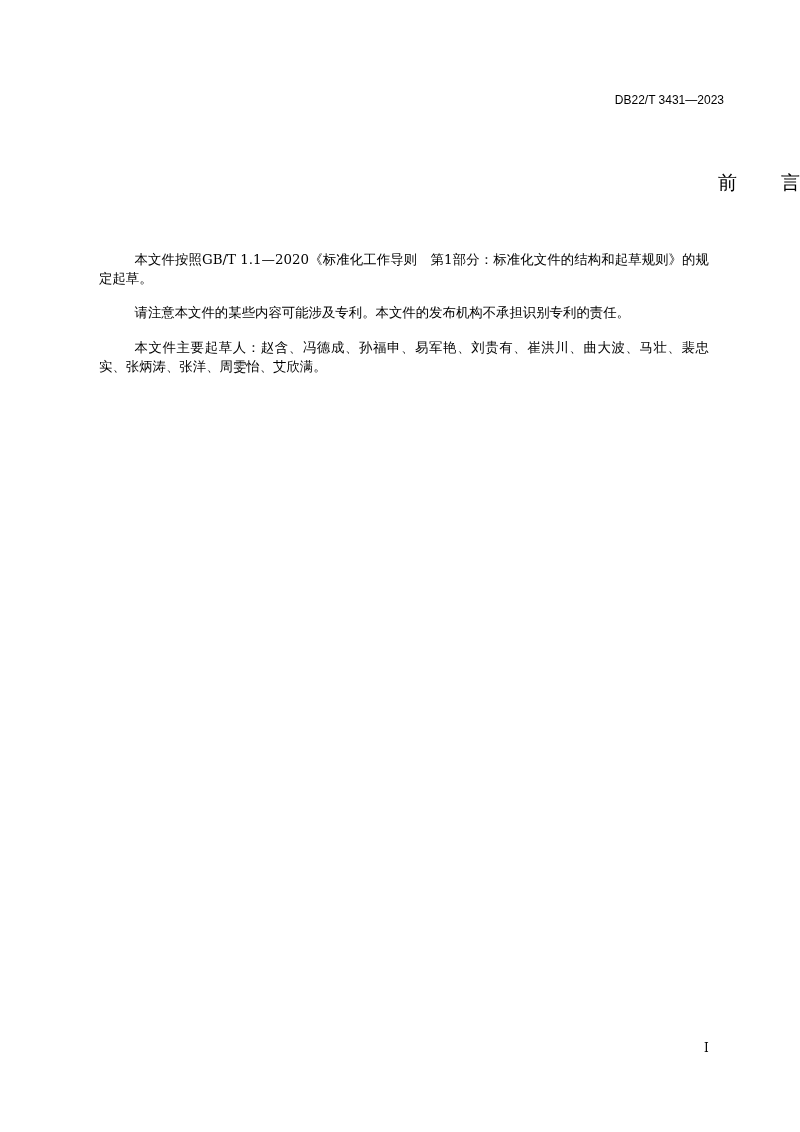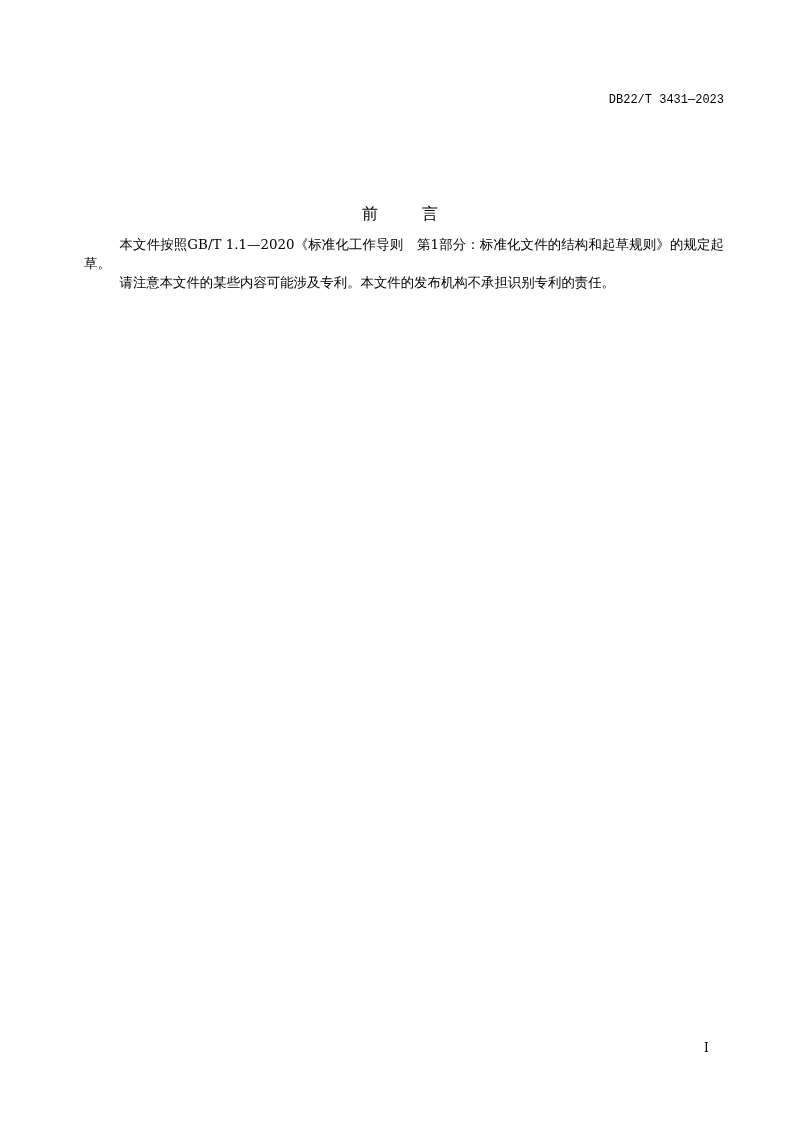--- a/index.html
+++ b/index.html
@@ -11,48 +11,47 @@
       width: 800px;
       height: 1132px;
       position: relative;
       overflow: hidden;
       color: #000;
     }
     .doc-code {
       position: absolute;
       top: 93px;
       right: 76px;
-      font-family: Liberation Mono, monospace;
+      font-family: Liberation Sans, sans-serif;
       font-size: 12px;
       letter-spacing: 0px;
     }
     .title {
       position: absolute;
       top: 170px;
       left: 0;
       width: 800px;
-      text-align: center;
+      text-align: right;
       font-family: "DejaVu Sans", "Liberation Sans", sans-serif;
-      font-size: 16px;
+      font-size: 19px;
       font-weight: normal;
-      margin-top: 34px;
     }
     .title span { display: inline-block; }
     .title .gap { width: 44px; }
     .body {
       position: absolute;
       top: 235px;
       left: 84px;
       width: 640px;
       font-family: "DejaVu Serif", "Liberation Serif", serif;
       font-size: 13.4px;
       line-height: 19.2px;
     }
     .para {
-      margin: 0;
+      margin: 15px;
       text-indent: 2.65em;
       text-align: justify;
       text-align-last: left;
     }
     .page-number {
       position: absolute;
       top: 1041px;
       left: 704px;
       font-family: "DejaVu Serif", "Liberation Serif", serif;
       font-size: 12px;
@@ -63,15 +62,16 @@
 
 <div class="doc-code">DB22/T 3431—2023</div>
 
 <div class="title">
   <span>前</span><span class="gap"></span><span>言</span>
 </div>
 
 <div class="body">
   <p class="para">本文件按照GB/T 1.1—2020《标准化工作导则　第1部分：标准化文件的结构和起草规则》的规定起草。</p>
   <p class="para">请注意本文件的某些内容可能涉及专利。本文件的发布机构不承担识别专利的责任。</p>
+  <p class="para">本文件主要起草人：赵含、冯德成、孙福申、易军艳、刘贵有、崔洪川、曲大波、马壮、裴忠实、张炳涛、张洋、周雯怡、艾欣满。</p>
 </div>
 
 <div class="page-number">I</div>
 
 </body></html>

